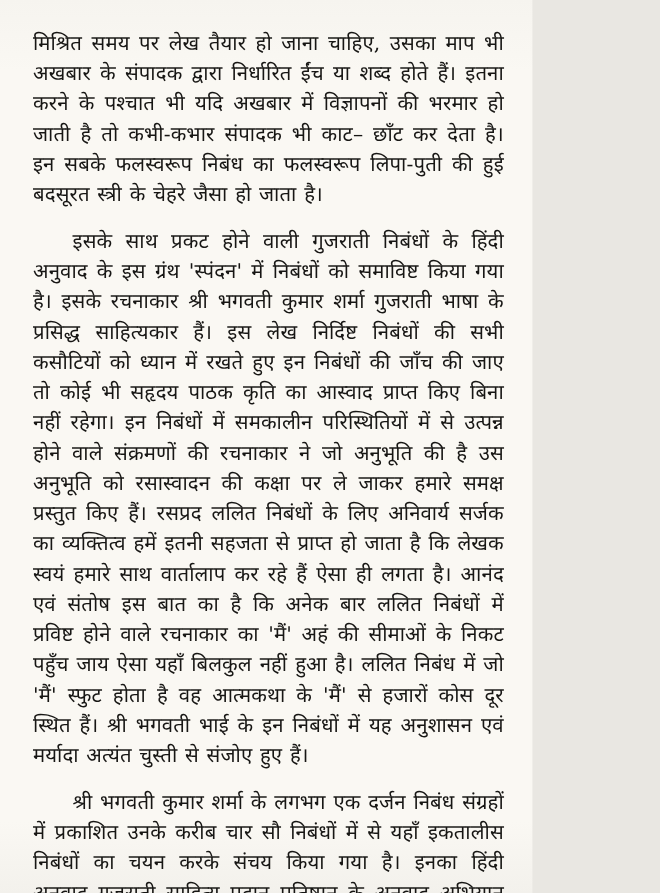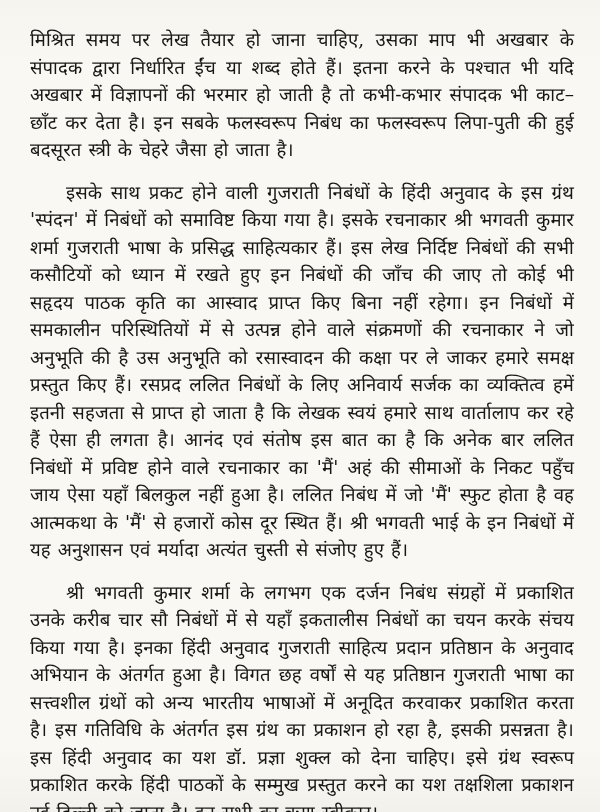--- a/index.html
+++ b/index.html
@@ -8,21 +8,21 @@
   }
   body {
     width: 600px;
     height: 812px;
     background: #e9e7e2;
     overflow: hidden;
     font-family: "DejaVu Serif", "Liberation Serif", serif;
   }
   .page {
     box-sizing: border-box;
-    width: 600px;
+    width: 484px;
     height: 812px;
     background: linear-gradient(180deg, #f6f4ef 0%, #faf8f3 8%, #faf8f3 92%, #f3f1ec 100%);
     padding: 26px 26px 20px 30px;
     color: #161513;
   }
   .page-text {
     width: 100%;
   }
   .para {
     margin: 0 0 15px 0;

